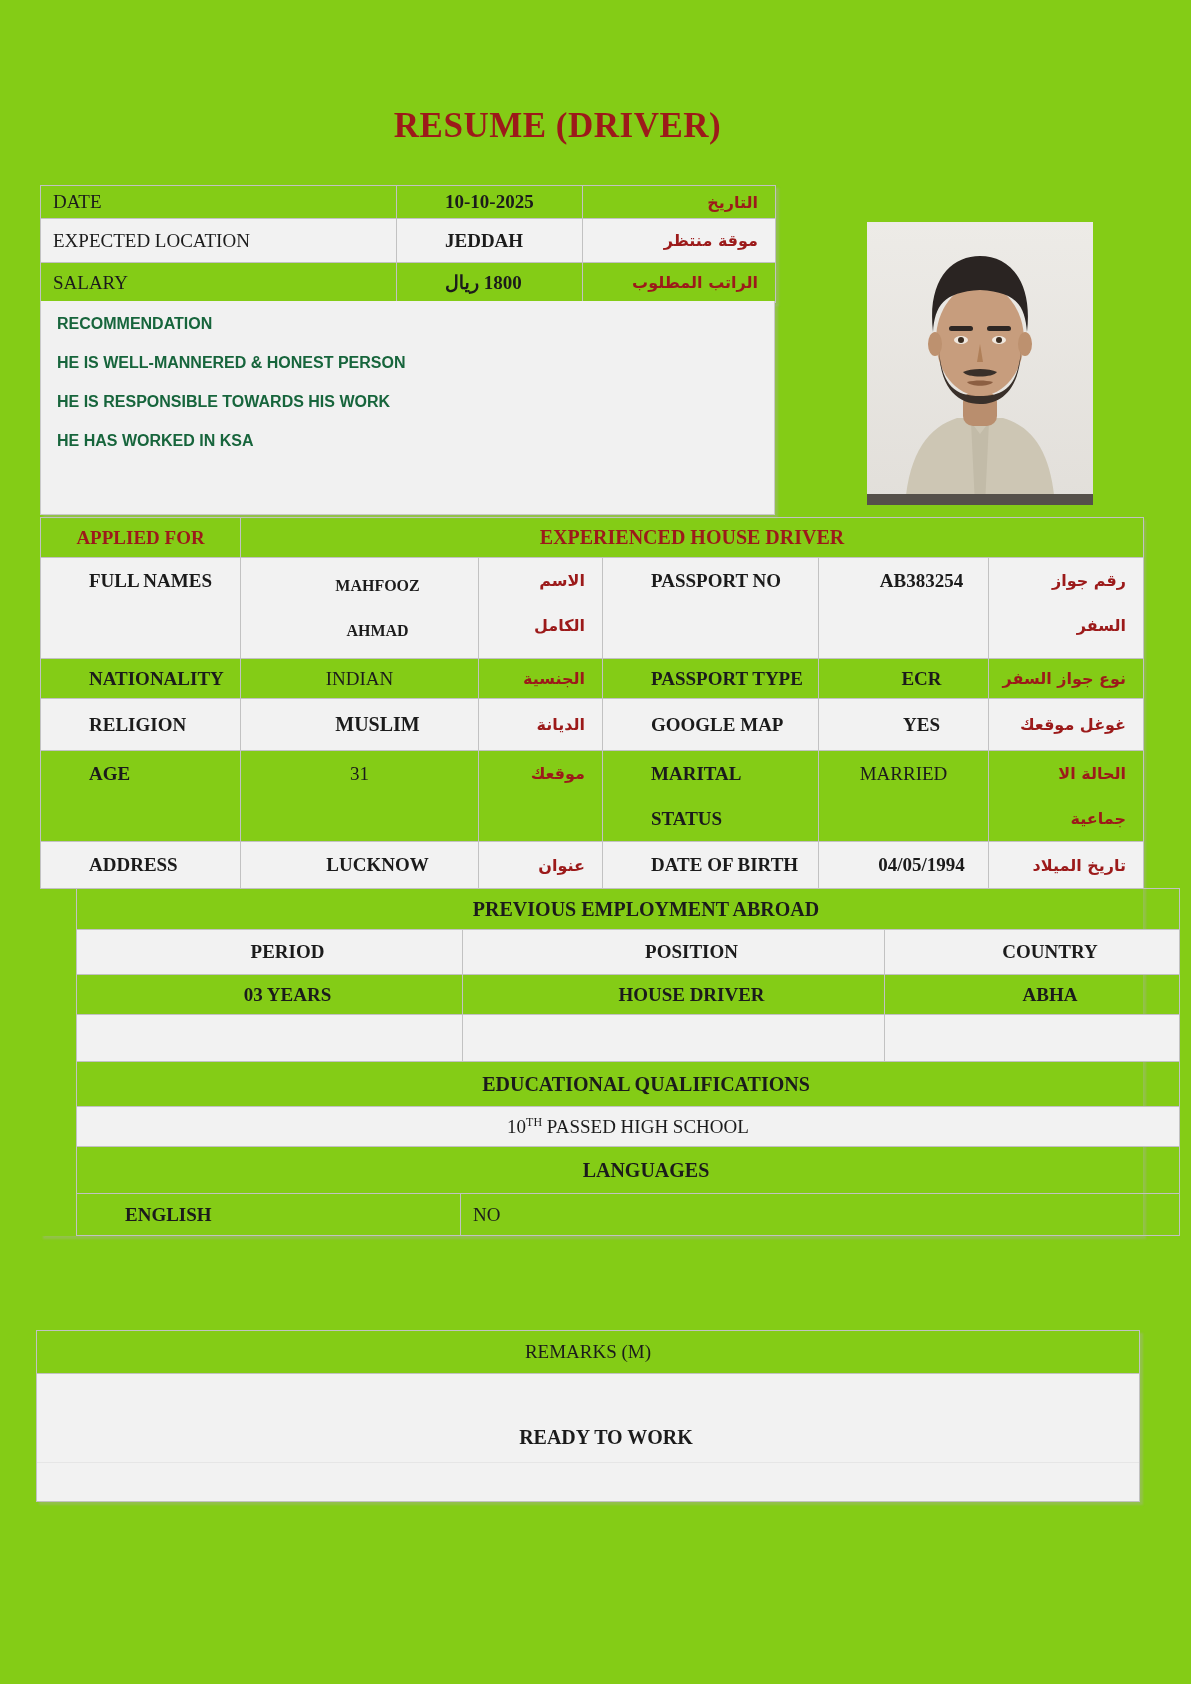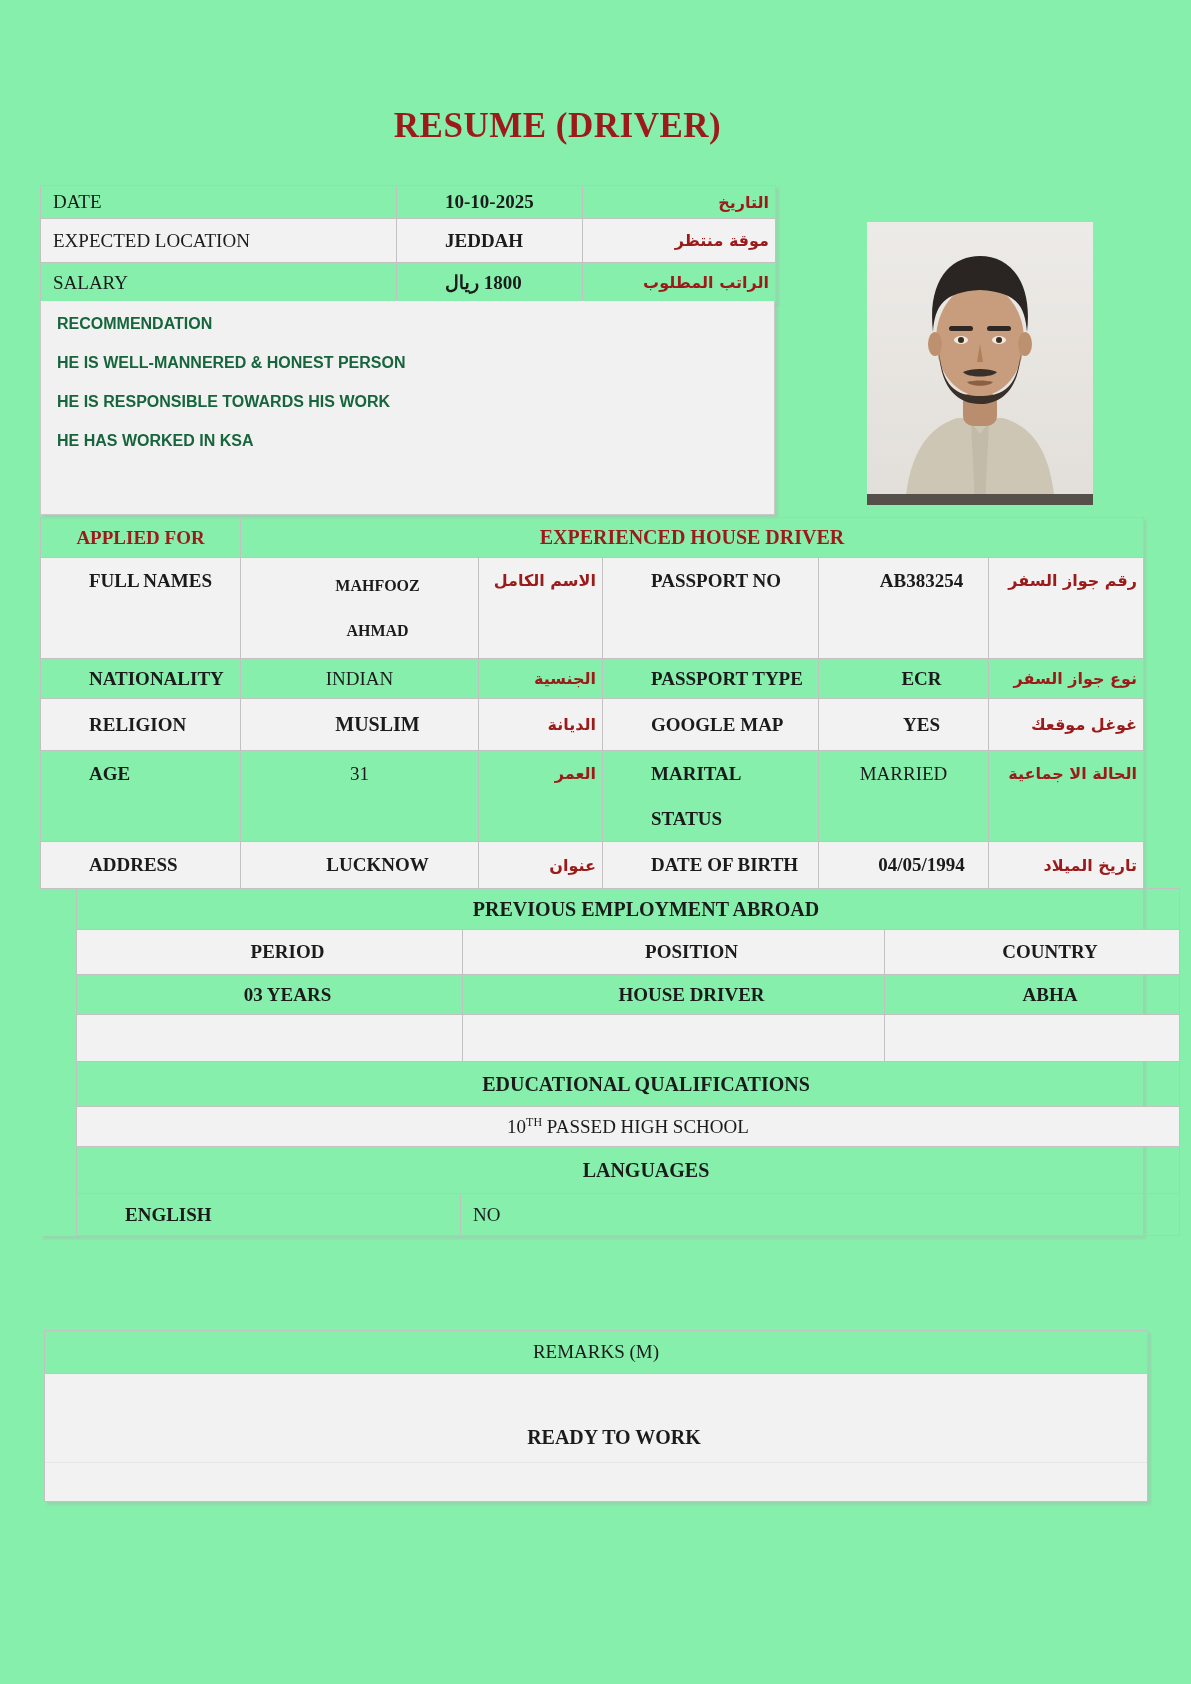--- a/index.html
+++ b/index.html
@@ -1,36 +1,36 @@
 <!DOCTYPE html>
 <html><head>
 <meta charset="utf-8">
 <style>
   * { margin:0; padding:0; box-sizing:border-box; }
   body { background:#ffffff; }
   .page {
-    position:relative; width:1191px; height:1684px; background:#86efac;
+    position:relative; width:1191px; height:1684px; background:#84cc16;
     font-family:"Liberation Serif", serif; color:#1b1b1b; overflow:hidden;
   }
   .doc-title {
     position:absolute; left:40px; top:106px; width:1035px;
     text-align:center; font-size:35px; font-weight:bold; color:#9c1a1a;
     letter-spacing:0.5px;
   }
   table { border-collapse:collapse; table-layout:fixed; }
   td {
     border:1px solid #c2c2c2; padding:0 12px; vertical-align:middle;
     font-size:19px; overflow:hidden;
   }
   tr.shade td { background:#f2f2f2; }
   .b { font-weight:bold;padding-left:48px; }
   .c { text-align:center; }
   .ar {
     text-align:right; color:#9c1a1a; font-weight:bold; font-size:16px;
-    font-family:"DejaVu Sans", sans-serif; padding-right:6px;
+    font-family:"DejaVu Sans", sans-serif; padding-right:17px;
   }
   .red { color:#9c1a1a; font-weight:bold; }
   
   .info-wrap { position:absolute; left:40px; top:185px; box-shadow:3px 3px 2px rgba(175,175,175,0.35); }
   .info-table { width:735px; }
   
   .reco-box {
     position:absolute; left:40px; top:301px; width:735px; height:214px;
     background:#f1f1f1; border:1px solid #c9c9c9; border-top:none;
     padding:12px 16px; box-shadow:3px 3px 2px rgba(175,175,175,0.35);
@@ -47,21 +47,21 @@
   .main-wrap { position:absolute; left:40px; top:517px; width:1103px; box-shadow:3px 3px 2px rgba(175,175,175,0.35); }
   .main-wrap table { width:1103px; }
   .main-wrap table + table { margin-top:-1px;margin-left:36px; }
   tr.vtop td { vertical-align:top; line-height:45px; }
   .lh45 { line-height:45px; }
   .vmid { vertical-align:middle !important; }
   .wrap-name { display:inline-block; max-width:130px; line-height:45px; }
   .wrap-marital { display:inline-block; max-width:100px; line-height:45px; }
   sup.sup { font-size:12px; vertical-align:super; line-height:0; }
   
-  .remarks-wrap { position:absolute; left:44px; top:1330px; box-shadow:3px 3px 2px rgba(175,175,175,0.35); }
+  .remarks-wrap { position:absolute; left:36px; top:1330px; box-shadow:3px 3px 2px rgba(175,175,175,0.35); }
   .remarks-table { width:1103px; }
   .remarks-ready { position:relative; }
   .remarks-inner-line {
     position:absolute; left:0; right:0; top:88px; border-top:1px solid #e6e6e6;
   }
 </style>
 </head>
 <body>
 
 <div class="page">
@@ -178,21 +178,21 @@
         <td class="b">RELIGION</td>
         <td class="c b" style="font-size:20px">MUSLIM</td>
         <td class="ar">الديانة</td>
         <td class="b">GOOGLE MAP</td>
         <td class="c b">YES</td>
         <td class="ar">غوغل موقعك</td>
       </tr>
       <tr style="height:85px" class="vtop">
         <td class="b">AGE</td>
         <td class="c">31</td>
-        <td class="ar lh45">العمر</td>
+        <td class="ar lh45">موقعك</td>
         <td class="b"><span class="wrap-marital">MARITAL STATUS</span></td>
         <td class="c">MARRIED</td>
         <td class="ar lh45">الحالة الا جماعية</td>
       </tr>
       <tr style="height:47px" class="shade">
         <td class="b">ADDRESS</td>
         <td class="c b">LUCKNOW</td>
         <td class="ar">عنوان</td>
         <td class="b">DATE OF BIRTH</td>
         <td class="c b">04/05/1994</td>

